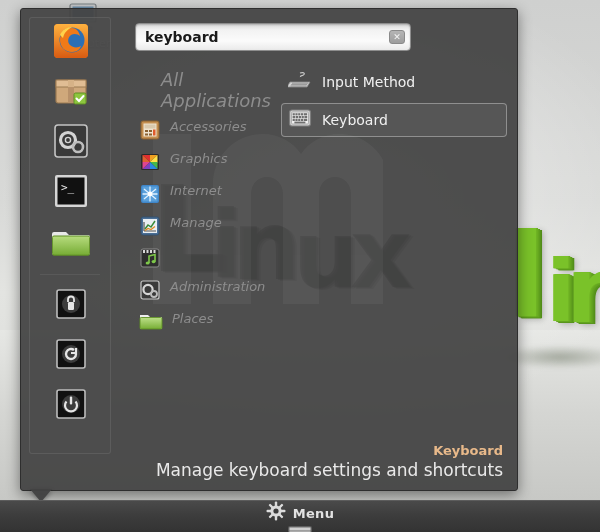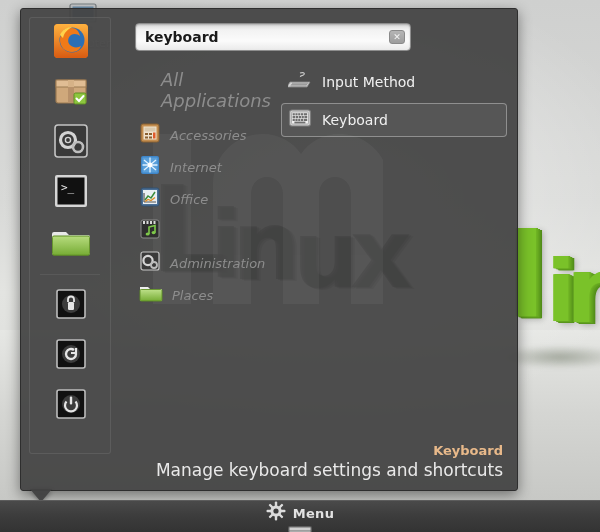--- a/index.html
+++ b/index.html
@@ -150,21 +150,21 @@
   #categories {
     position: absolute; left: 12px; top: 48px; width: 150px;
   }
   #all-apps {
     font-style: italic;
     font-size: 18px;
     color: #8d8d8d;
     padding: 4px 0 8px 28px;
   }
   .cat-row {
-    display: flex; align-items: center;
+    display: flex; 
     height: 32px;
     padding-left: 6px;
     cursor: default;
   }
   .cat-row .cat-label {
     margin-left: 9px;
     font-style: italic;
     font-size: 13px;
     color: #8d8d8d;
     white-space: nowrap;
@@ -394,20 +394,36 @@
               <rect x="6" y="11" width="3" height="2" fill="#8a6131"></rect>
                 <rect x="10" y="11" width="3" height="2" fill="#8a6131"></rect>
               <rect x="6" y="14.5" width="3" height="2" fill="#8a6131"></rect>
                 <rect x="10" y="14.5" width="3" height="2" fill="#8a6131"></rect>
               <rect x="14" y="10.5" width="2.5" height="6" fill="#e05a2b"></rect>
             </svg>
           </span>
           <span class="cat-label">Accessories</span>
         </div>
 
+        <div class="cat-row">
+          <span class="tile">
+            <svg width="22" height="22" viewBox="0 0 22 22">
+              <rect x="2" y="3" width="18" height="16" rx="1.5" fill="#2b2b2b"></rect>
+              <path d="M11 11 L3.5 4 h7.5z" fill="#e03030"></path>
+              <path d="M11 11 L11 4 h7.5z" fill="#f0a020"></path>
+              <path d="M11 11 L18.5 4 v7.5z" fill="#ffe24a"></path>
+              <path d="M11 11 L18.5 11 v7z" fill="#46b84a"></path>
+              <path d="M11 11 L18.5 18 h-7.5z" fill="#2b8ae0"></path>
+              <path d="M11 11 L11 18 h-7.5z" fill="#8040c0"></path>
+              <path d="M11 11 L3.5 18 v-7z" fill="#e04590"></path>
+              <path d="M11 11 L3.5 11 v-7z" fill="#e06030"></path>
+            </svg>
+          </span>
+          <span class="cat-label">Graphics</span>
+        </div>
 
         <div class="cat-row">
           <span class="tile">
             <svg width="22" height="22" viewBox="0 0 22 22">
               <rect x="2" y="2" width="18" height="18" rx="2" fill="#3f86c9"></rect>
               <rect x="3.5" y="3.5" width="15" height="15" fill="#5aa0db"></rect>
               <path d="M11 3.5 v15 M3.5 11 h15 M5 6 l12 10 M17 6 l-12 10" stroke="#dff0ff" stroke-width="1.3"></path>
               <circle cx="11" cy="11" r="2.4" fill="#ffffff"></circle>
             </svg>
           </span>
@@ -417,21 +433,21 @@
         <div class="cat-row">
           <span class="tile">
             <svg width="22" height="22" viewBox="0 0 22 22">
               <rect x="2" y="2" width="18" height="18" rx="2" fill="#4a6f96" stroke="#32506f" stroke-width="1"></rect>
               <rect x="4" y="4" width="14" height="14" fill="#e9eef2"></rect>
               <path d="M5 16 v-9 M5 16 h12" stroke="#555" stroke-width="1.2"></path>
               <path d="M6 14 l3-4 l3 2 l4-6" stroke="#3a8a3a" stroke-width="1.5" fill="none"></path>
               <path d="M6 15.5 l3-2 l3 1 l4-3" stroke="#e08a20" stroke-width="1.3" fill="none"></path>
             </svg>
           </span>
-          <span class="cat-label">Office</span>
+          <span class="cat-label">Manage</span>
         </div>
 
         <div class="cat-row">
           <span class="tile">
             <svg width="22" height="22" viewBox="0 0 22 22">
               <rect x="2" y="2" width="18" height="18" rx="2" fill="#2e2e2e" stroke="#8a8a8a" stroke-width="1"></rect>
               <rect x="4" y="3" width="2" height="3" fill="#d8d8d8"></rect>
                 <rect x="7.5" y="3" width="2" height="3" fill="#d8d8d8"></rect>
               <rect x="11" y="3" width="2" height="3" fill="#d8d8d8"></rect>
                 <rect x="14.5" y="3" width="2" height="3" fill="#d8d8d8"></rect>

